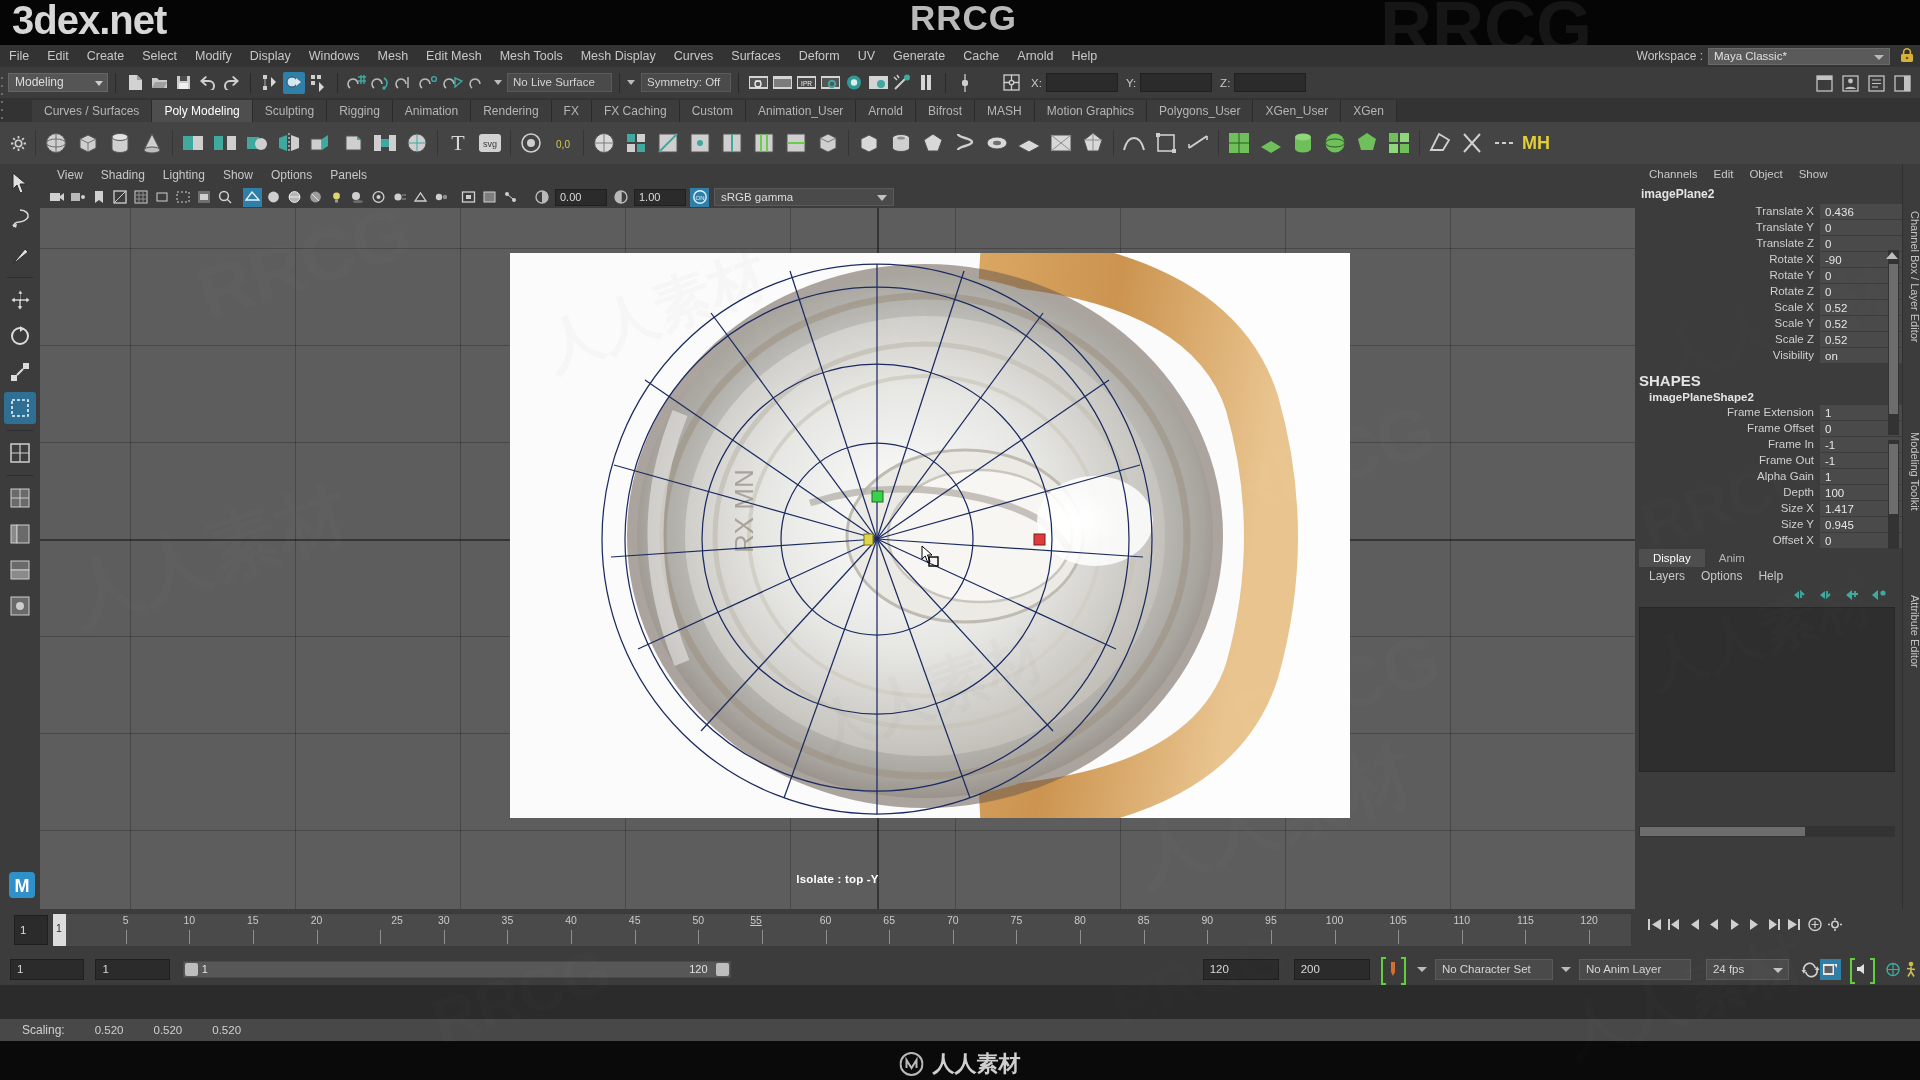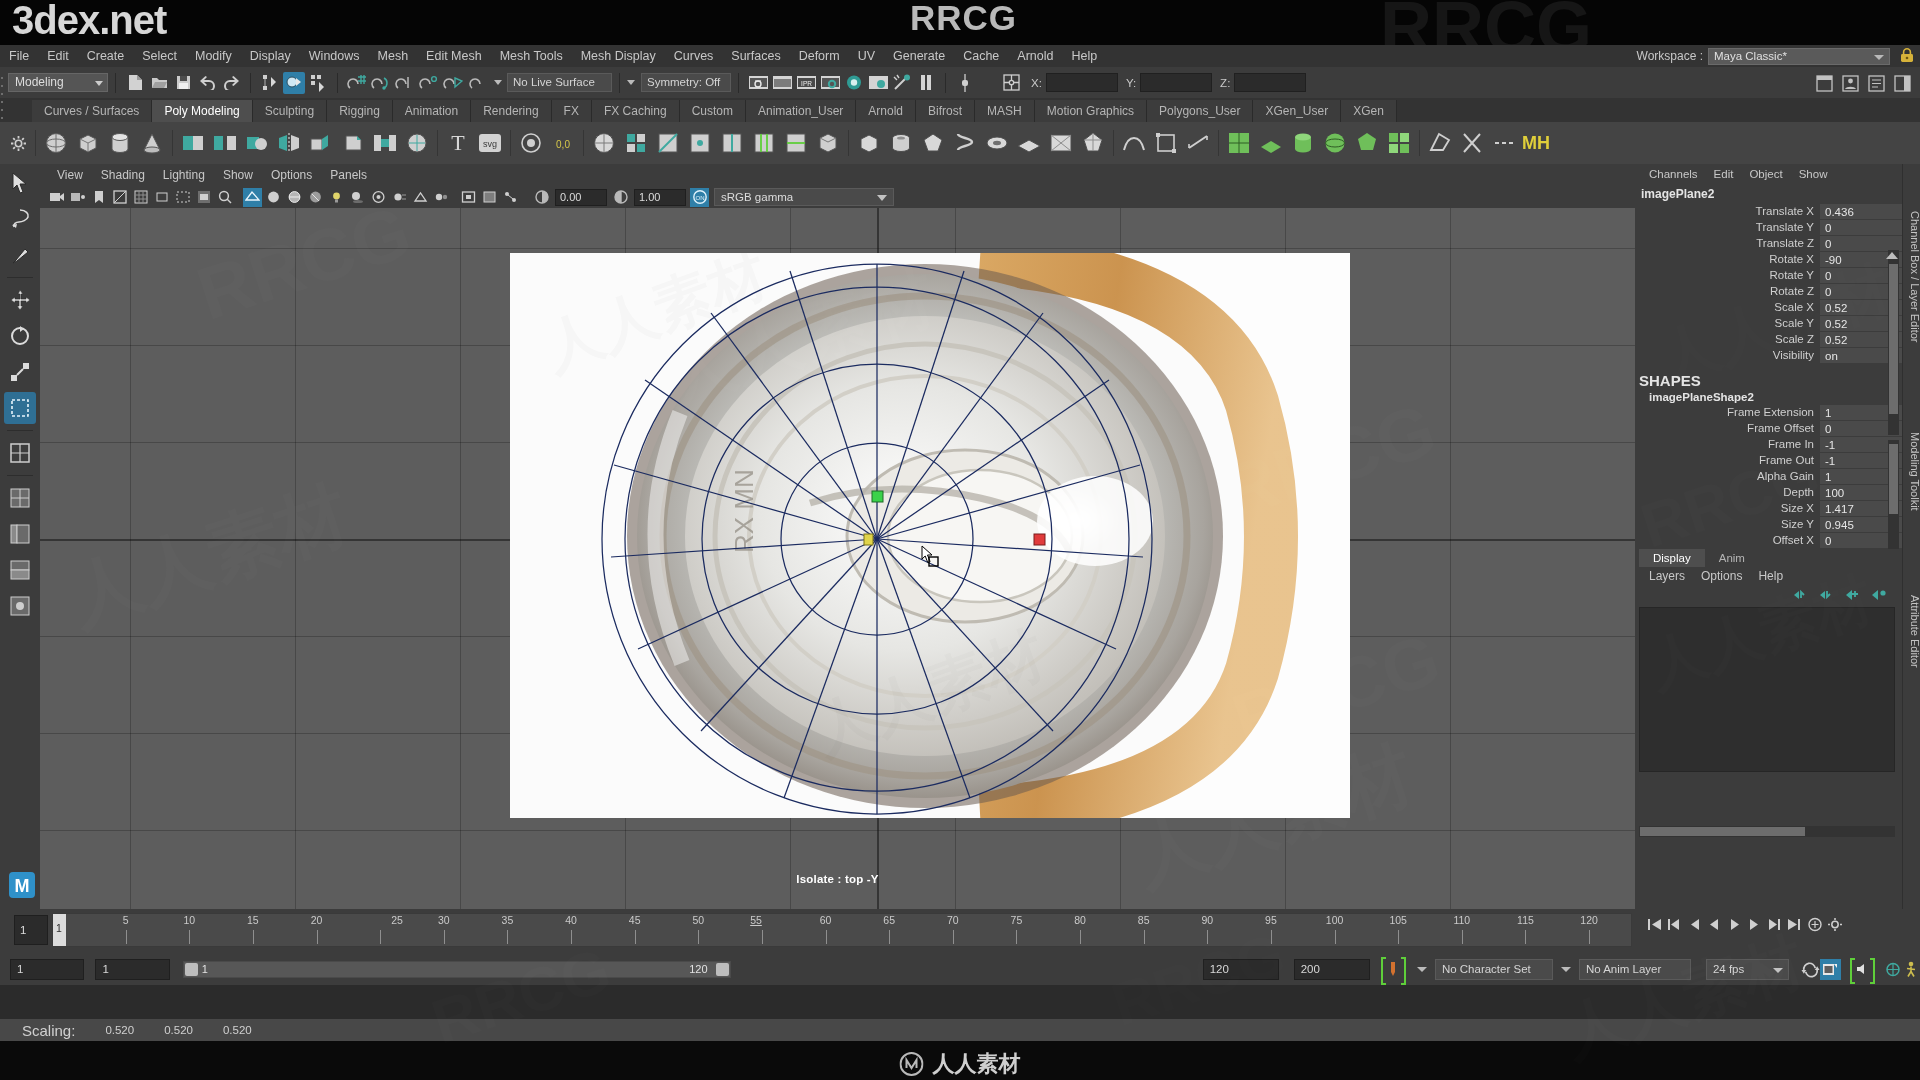--- a/index.html
+++ b/index.html
@@ -173,21 +173,21 @@
   .greenbr:before{left:0;border-right:none;}
   .greenbr:after{right:0;border-left:none;}
 
   
   .cmdline { position:absolute; left:0; top:985px; width:1920px; height:34px; background:#3c3c3c;
              display:flex; align-items:center; }
   .cmdline .mel { font-size:12px; color:#d0d0d0; margin-left:24px; width:48px; }
   .cmd-in { flex:1; height:24px; background:#2f2f2f; border:1px solid #272727; margin-right:150px; }
   .helpline { position:absolute; left:0; top:1019px; width:1920px; height:22px; background:#484848;
               display:flex; align-items:center; }
-  .helpline .lbl { font-size:15px; color:#d0d0d0; margin-left:22px; }
+  .helpline .lbl { font-size:12px; color:#d0d0d0; margin-left:22px; }
   .helpline .val { font-size:11.5px; color:#d0d0d0; margin-left:30px; }
   .bottomstrip { position:absolute; left:0; top:1041px; width:1920px; height:39px; background:#0a0a0a; }
   .leftdots { position:absolute; left:0; top:67px; width:6px; height:952px; }
 
   
   .photo { position:absolute; inset:0; }
 </style>
 </head>
 <body>
 

